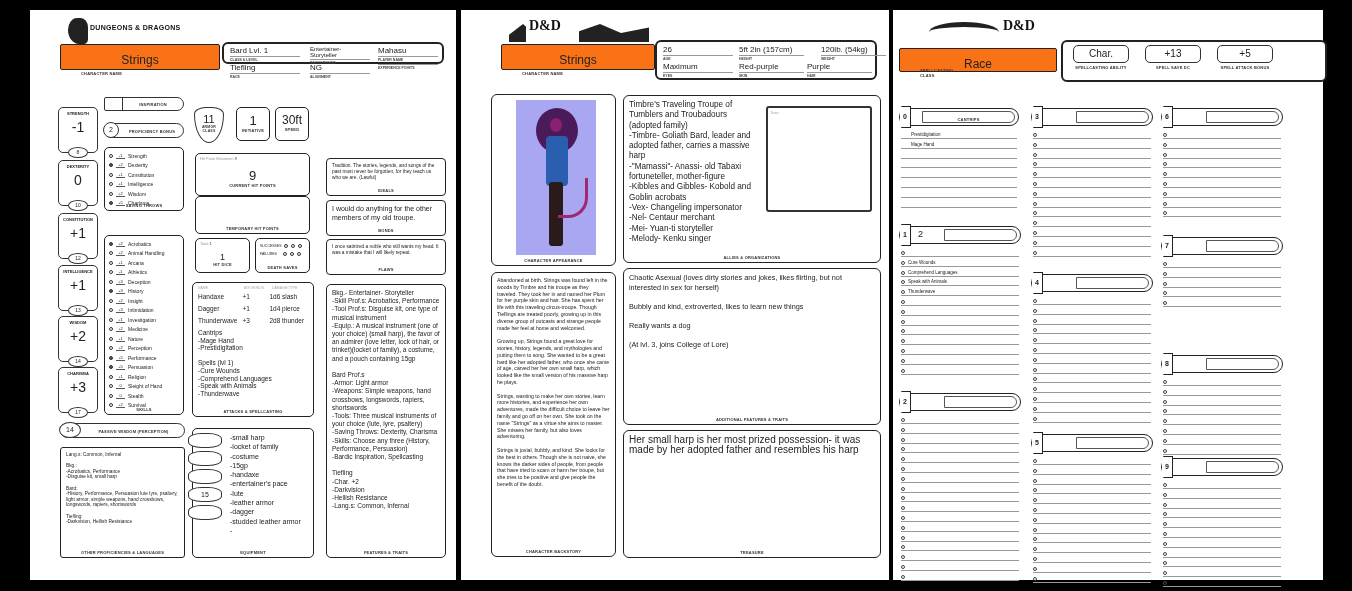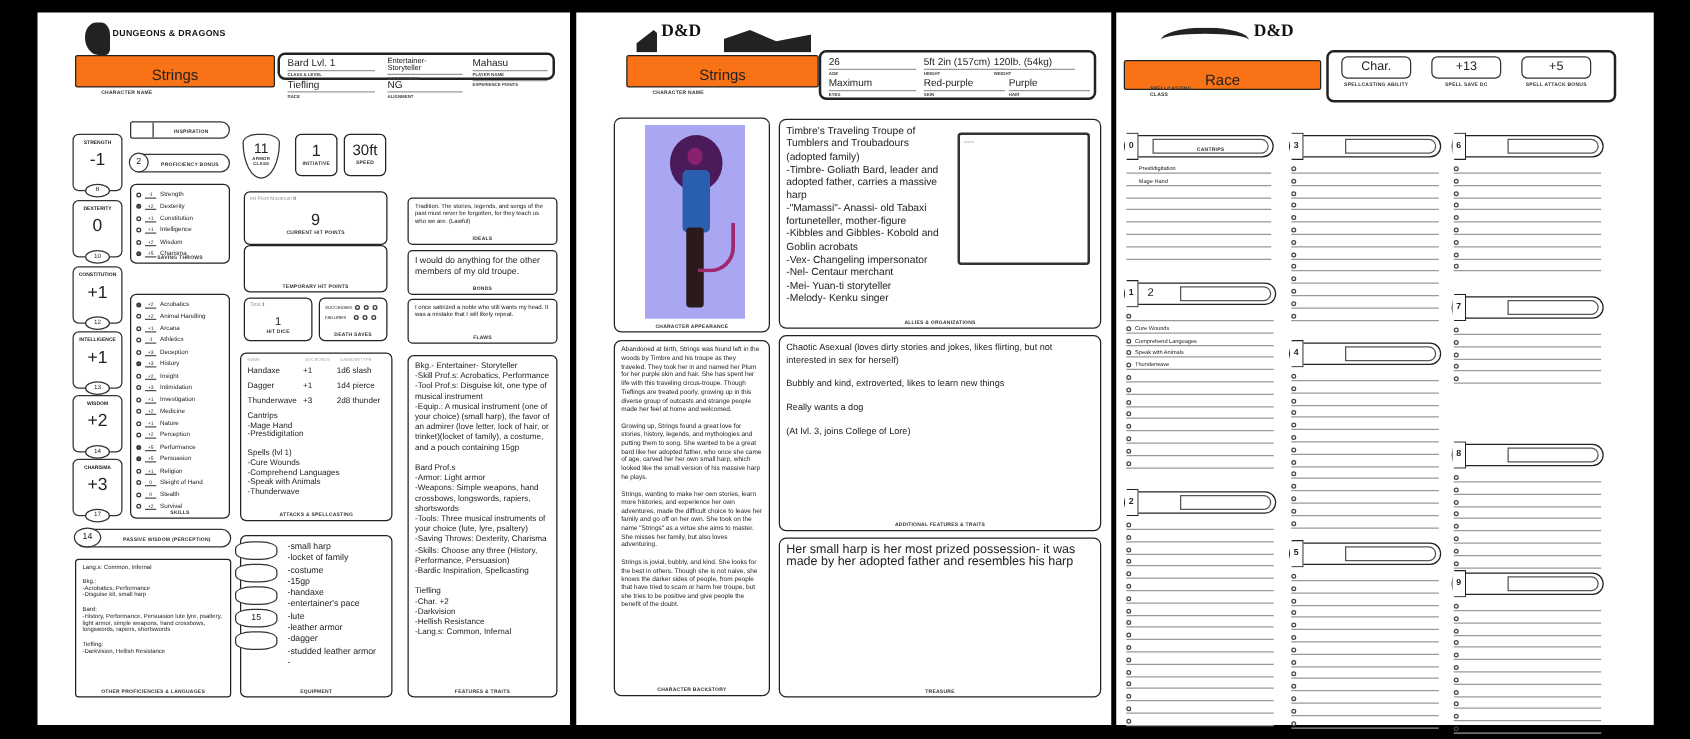--- a/index.html
+++ b/index.html
@@ -407,21 +407,21 @@
   </div>
   <div class="infobox" style="left:194px;top:30px;width:222px;height:40px">
     <div class="cell" style="left:6px;top:3px;width:70px">
         <div class="v">26</div>
         <div class="l">Age</div>
       </div>
     <div class="cell" style="left:82px;top:3px;width:65px">
         <div class="v">5ft 2in (157cm)</div>
         <div class="l">Height</div>
       </div>
-    <div class="cell" style="left:138px;top:3px;width:65px">
+    <div class="cell" style="left:164px;top:3px;width:65px">
         <div class="v">120lb. (54kg)</div>
         <div class="l">Weight</div>
       </div>
     <div class="cell" style="left:6px;top:20px;width:70px">
         <div class="v">Maximum</div>
         <div class="l">Eyes</div>
       </div>
     <div class="cell" style="left:82px;top:20px;width:65px">
         <div class="v">Red-purple</div>
         <div class="l">Skin</div>
@@ -486,21 +486,21 @@
   </div>
 </div>
 
 <div class="page" id="p3">
   <div class="hdr-logo" style="left:110px;top:8px;font-size:14px;font-family:'Liberation Serif',serif">D&amp;D</div>
   <div style="position:absolute;left:36px;top:12px;width:70px;height:20px;border-top:5px solid #222;border-radius:50% 50% 0 0"></div>
   <div class="banner" style="left:6px;top:38px;width:158px;height:24px">
     <div class="name">Race</div>
     <div class="lbl" style="width:30px">Spellcasting Class</div>
   </div>
-  <div class="infobox" style="left:168px;top:30px;width:232px;height:42px">
+  <div class="infobox" style="left:168px;top:30px;width:266px;height:42px">
     <div style="position:absolute;left:10px;top:3px;width:56px">
         <div style="border:1.5px solid #333;border-radius:5px;text-align:center;font-size:10px;height:18px;line-height:16px">Char.</div>
         <div class="lbl" style="margin-top:2px">Spellcasting Ability</div>
       </div>
     <div style="position:absolute;left:82px;top:3px;width:56px">
         <div style="border:1.5px solid #333;border-radius:5px;text-align:center;font-size:10px;height:18px;line-height:16px">+13</div>
         <div class="lbl" style="margin-top:2px">Spell Save DC</div>
       </div>
     <div style="position:absolute;left:154px;top:3px;width:56px">
         <div style="border:1.5px solid #333;border-radius:5px;text-align:center;font-size:10px;height:18px;line-height:16px">+5</div>

